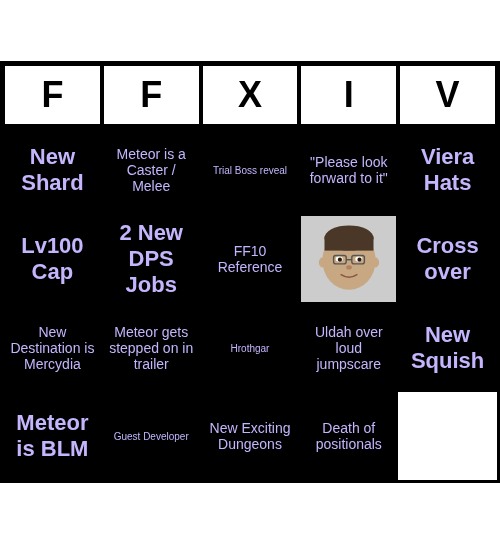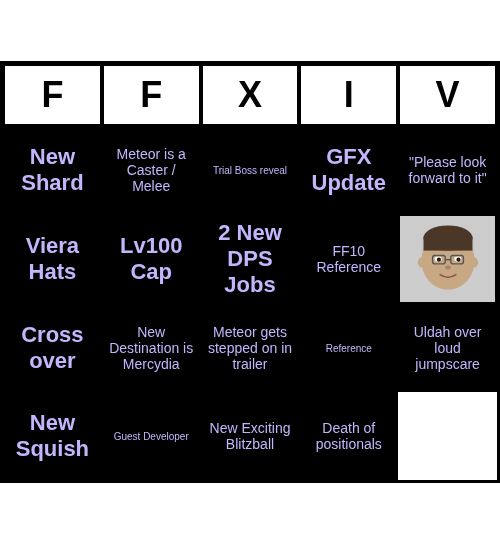--- a/index.html
+++ b/index.html
@@ -74,21 +74,20 @@
   <div class="bingo-header-cell">F</div>
       <div class="bingo-header-cell">F</div>
       <div class="bingo-header-cell">X</div>
       <div class="bingo-header-cell">I</div>
       <div class="bingo-header-cell">V</div>
     </div>
   <div class="bingo-grid">
   <div class="bingo-cell large-text">New Shard</div>
       <div class="bingo-cell small-text">Meteor is a Caster / Melee</div>
       <div class="bingo-cell medium-text">Trial Boss reveal</div>
-      <div class="bingo-cell large-text">GFX Update</div>
       <div class="bingo-cell small-text">"Please look forward to it"</div>
       <div class="bingo-cell large-text">Viera Hats</div>
       <div class="bingo-cell large-text">Lv100 Cap</div>
       <div class="bingo-cell large-text">2 New DPS Jobs</div>
       <div class="bingo-cell small-text">FF10 Reference</div>
       <div class="bingo-cell image-cell">
       <svg class="face-svg" viewBox="0 0 100 100" xmlns="http://www.w3.org/2000/svg">
 
         <ellipse cx="50" cy="52" rx="38" ry="42" fill="#c8a882"></ellipse>
 
@@ -108,20 +107,21 @@
         <rect x="54" y="45" width="18" height="12" rx="3" fill="none" stroke="#555" stroke-width="2"></rect>
         <line x1="46" y1="51" x2="54" y2="51" stroke="#555" stroke-width="2"></line>
 
         <ellipse cx="12" cy="55" rx="5" ry="7" fill="#c8a882"></ellipse>
         <ellipse cx="88" cy="55" rx="5" ry="7" fill="#c8a882"></ellipse>
       </svg>
     </div>
       <div class="bingo-cell large-text">Cross over</div>
       <div class="bingo-cell small-text">New Destination is Mercydia</div>
       <div class="bingo-cell small-text">Meteor gets stepped on in trailer</div>
-      <div class="bingo-cell medium-text">Reference</div>
+      <div class="bingo-cell medium-text">Hrothgar</div>
       <div class="bingo-cell small-text">Uldah over loud jumpscare</div>
       <div class="bingo-cell large-text">New Squish</div>
+      <div class="bingo-cell large-text">Meteor is BLM</div>
       <div class="bingo-cell medium-text">Guest Developer</div>
-      <div class="bingo-cell small-text">New Exciting Blitzball</div>
+      <div class="bingo-cell small-text">New Exciting Dungeons</div>
       <div class="bingo-cell small-text">Death of positionals</div>
     </div>
 </div>
 
 </body></html>

